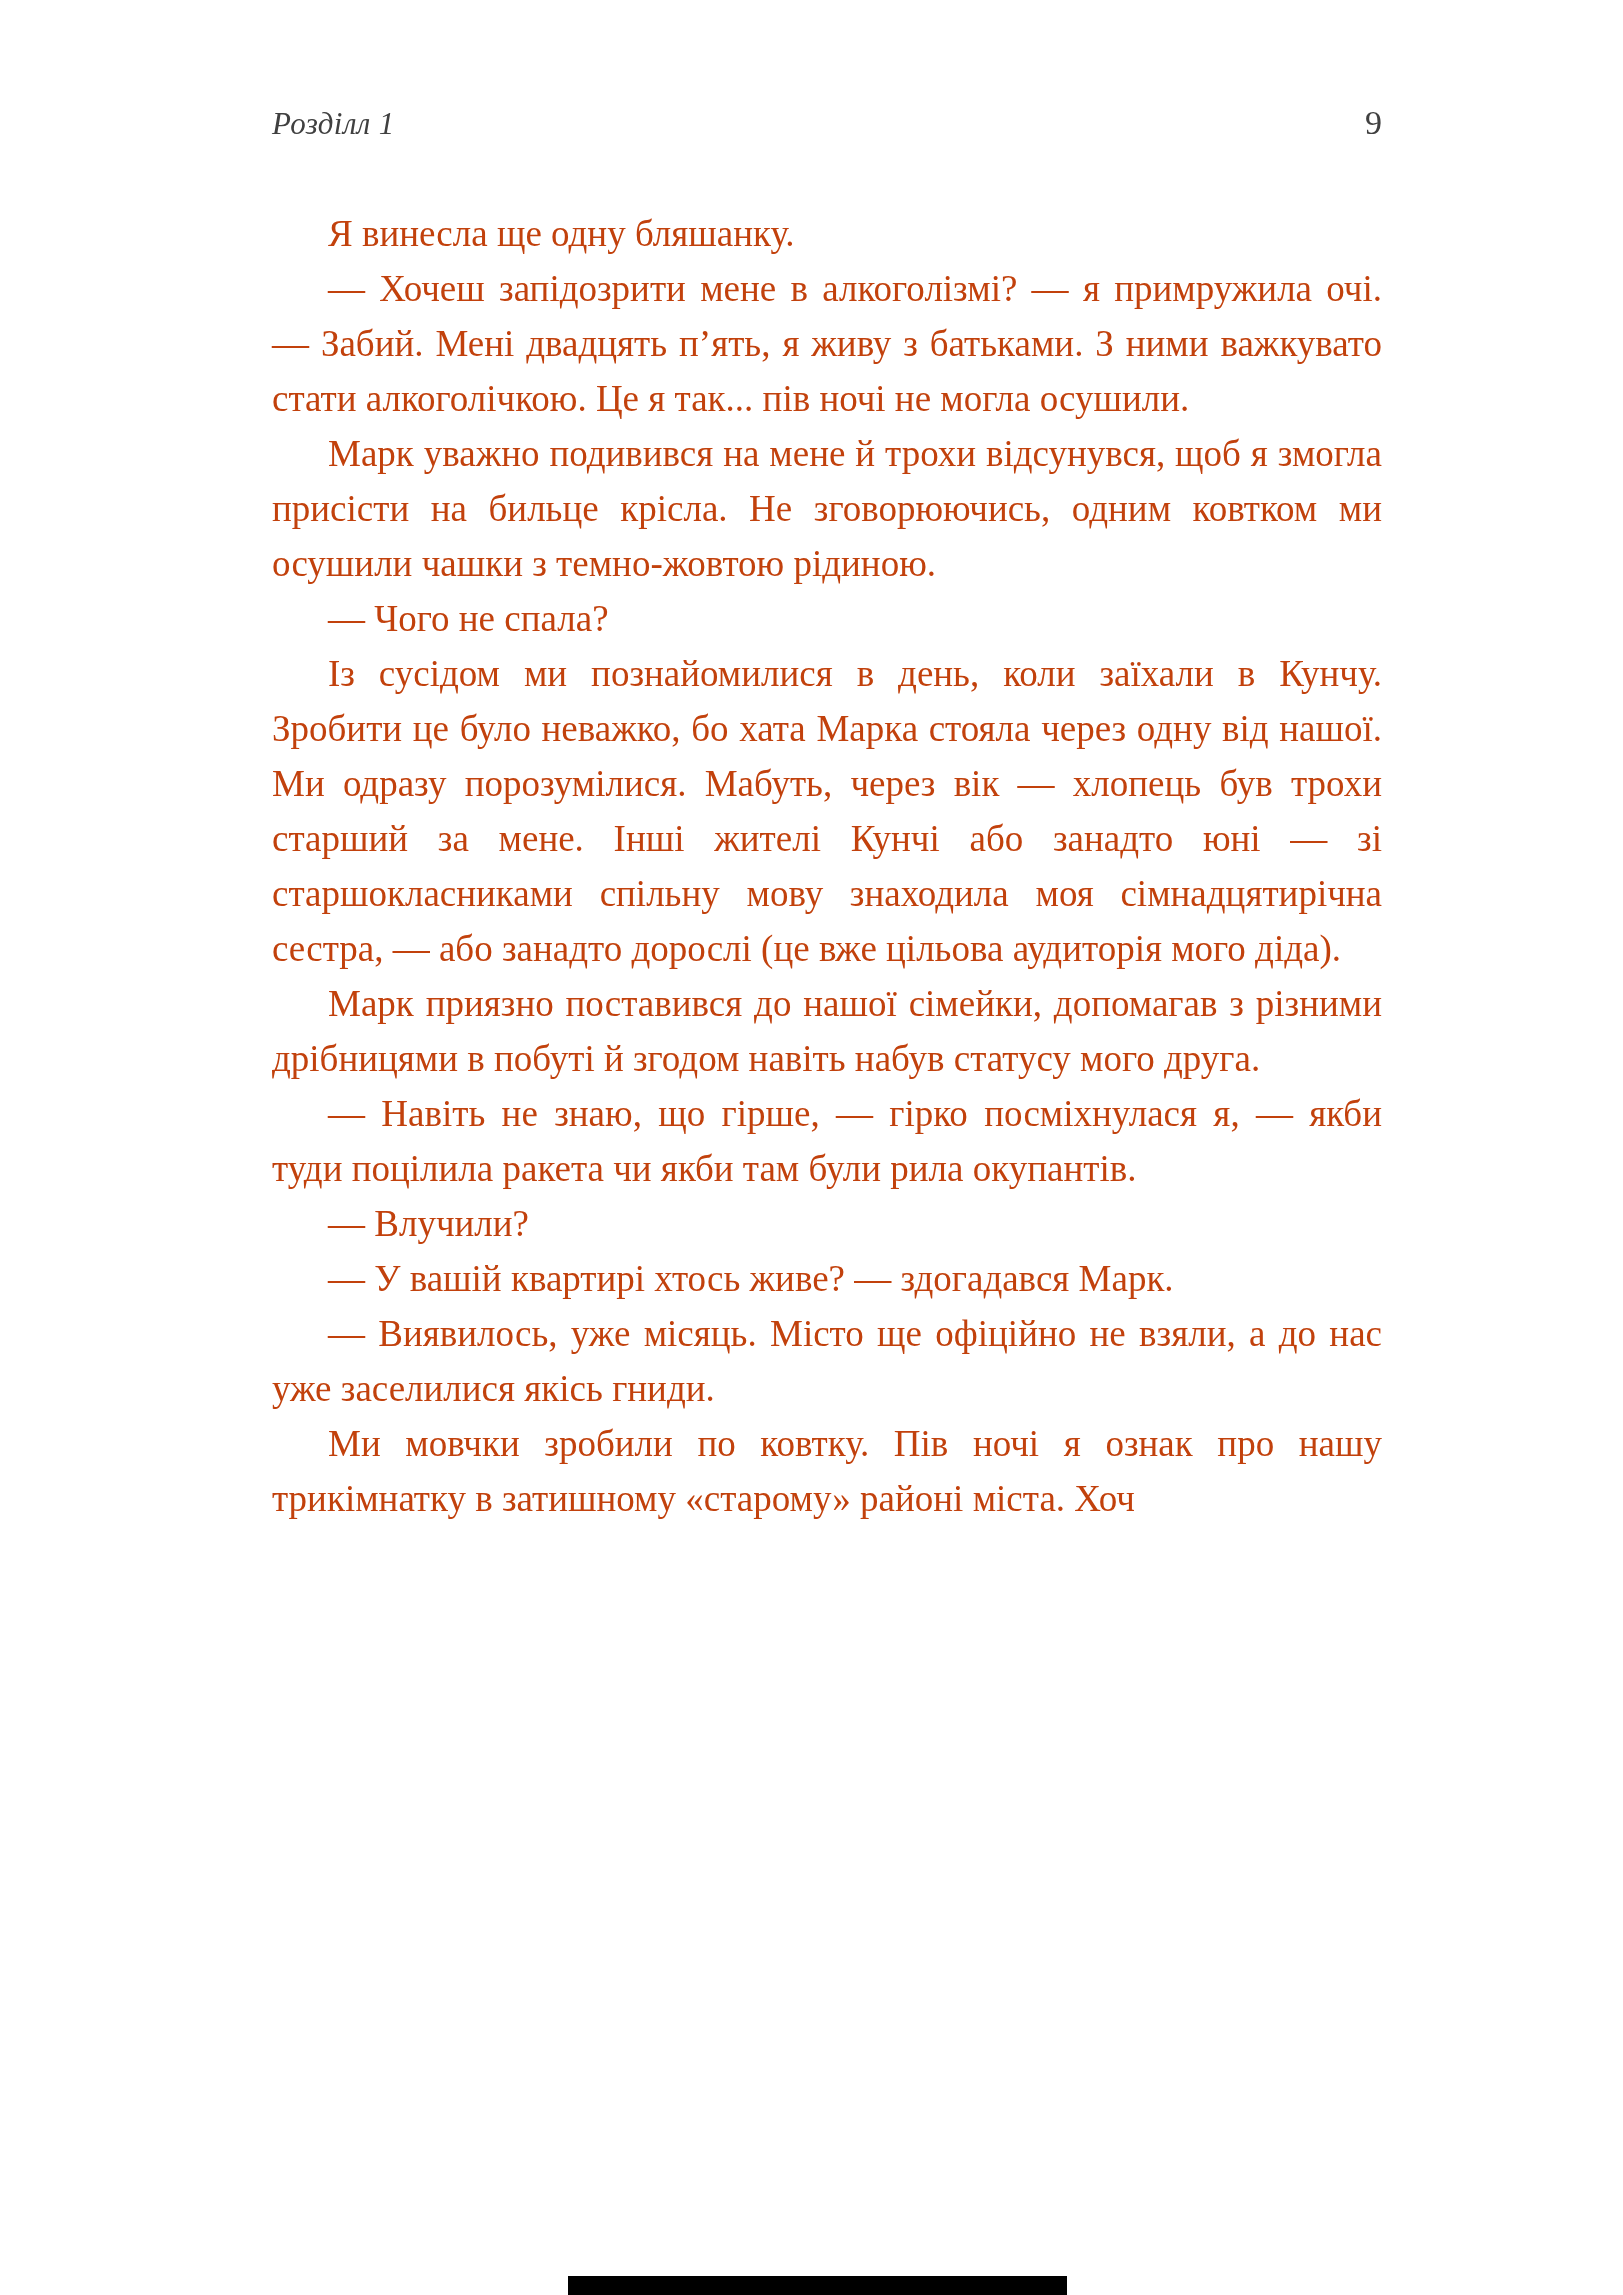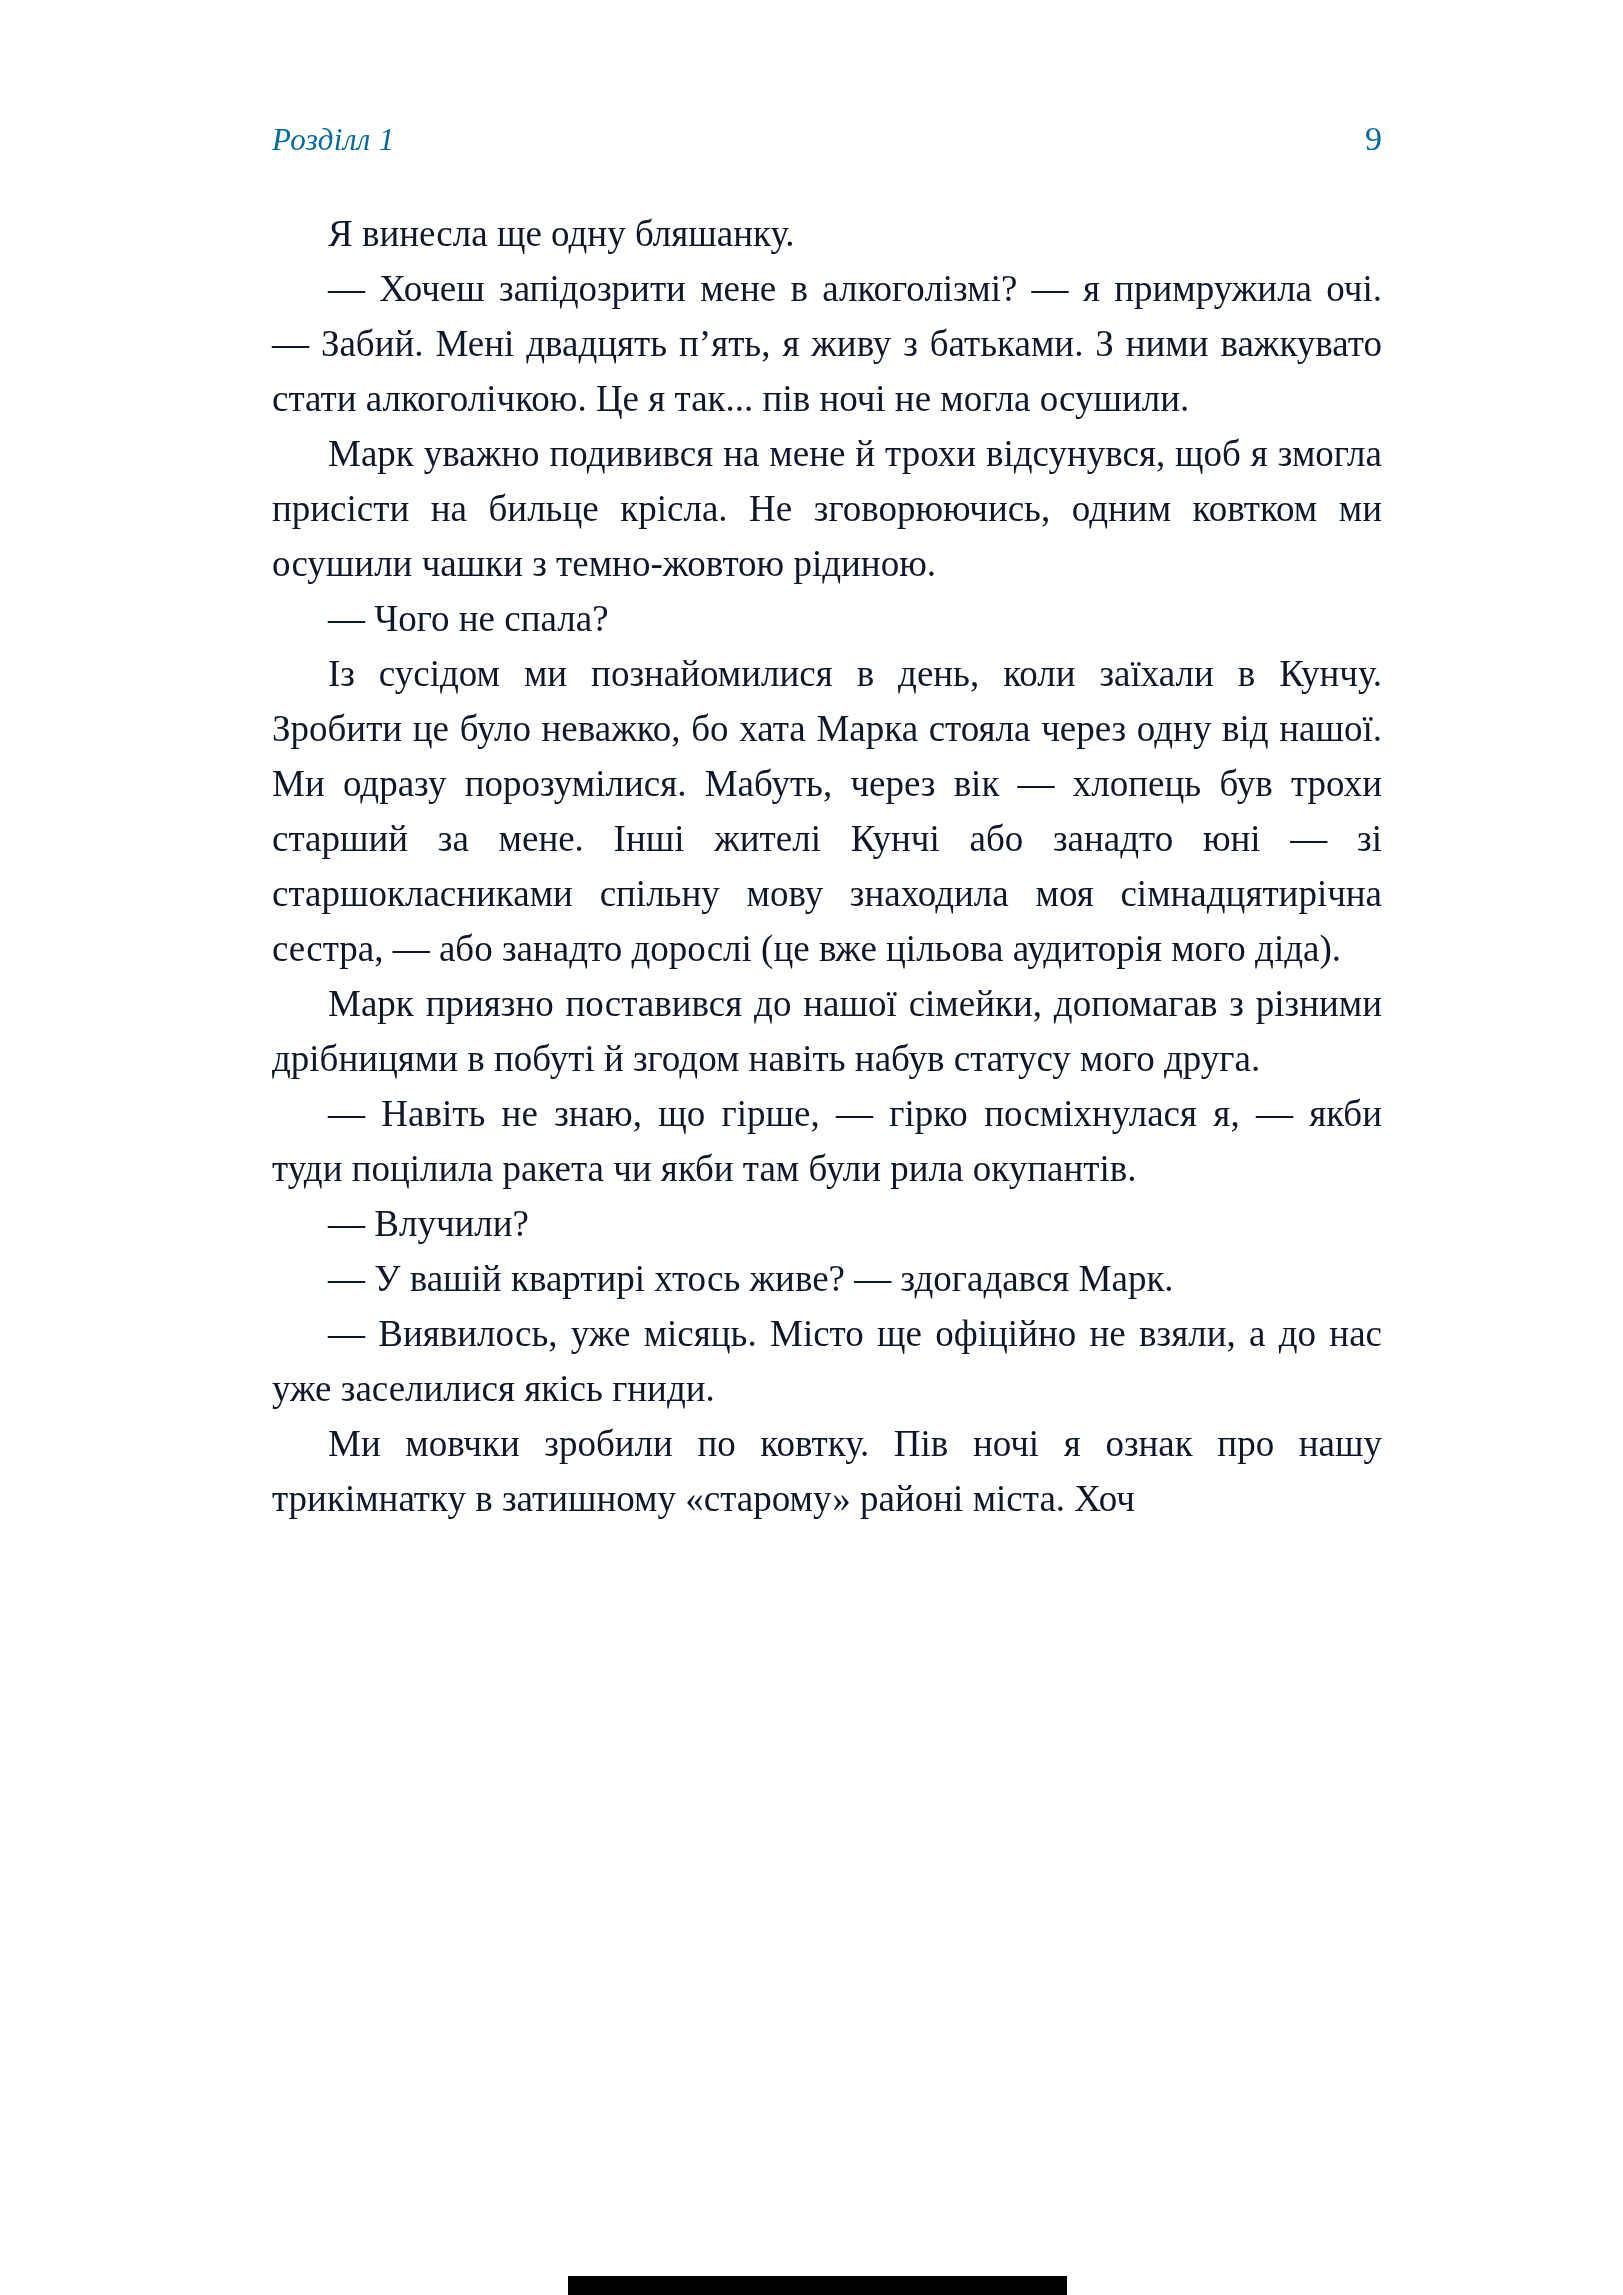--- a/index.html
+++ b/index.html
@@ -12,46 +12,46 @@
       width: 1624px;
       height: 2295px;
       background: #ffffff;
       font-family: "Liberation Serif", "DejaVu Serif", serif;
       color: #2e2e2e;
       overflow: hidden;
       margin: 0 auto;
     }
     .page-header {
       position: absolute;
-      top: 120px;
+      top: 104px;
       left: 272px;
       width: 1110px;
       display: flex;
       justify-content: space-between;
       align-items: baseline;
-      color: #0369a1;
+      color: #404040;
     }
     .chapter-label {
       font-style: italic;
       font-size: 31px;
       letter-spacing: 0.4px;
     }
     .page-number {
       font-size: 34px;
       font-style: normal;
     }
     .body-text {
       position: absolute;
       top: 206px;
       left: 272px;
       width: 1110px;
       font-size: 37px;
       line-height: 55px;
       text-align: justify;
-      color: #0f172a;
+      color: #c2410c;
     }
     .body-text p {
       margin: 0;
       padding: 0;
       text-indent: 56px;
       hyphens: auto;
     }
     .bottom-black-bar {
       position: absolute;
       bottom: 0;

